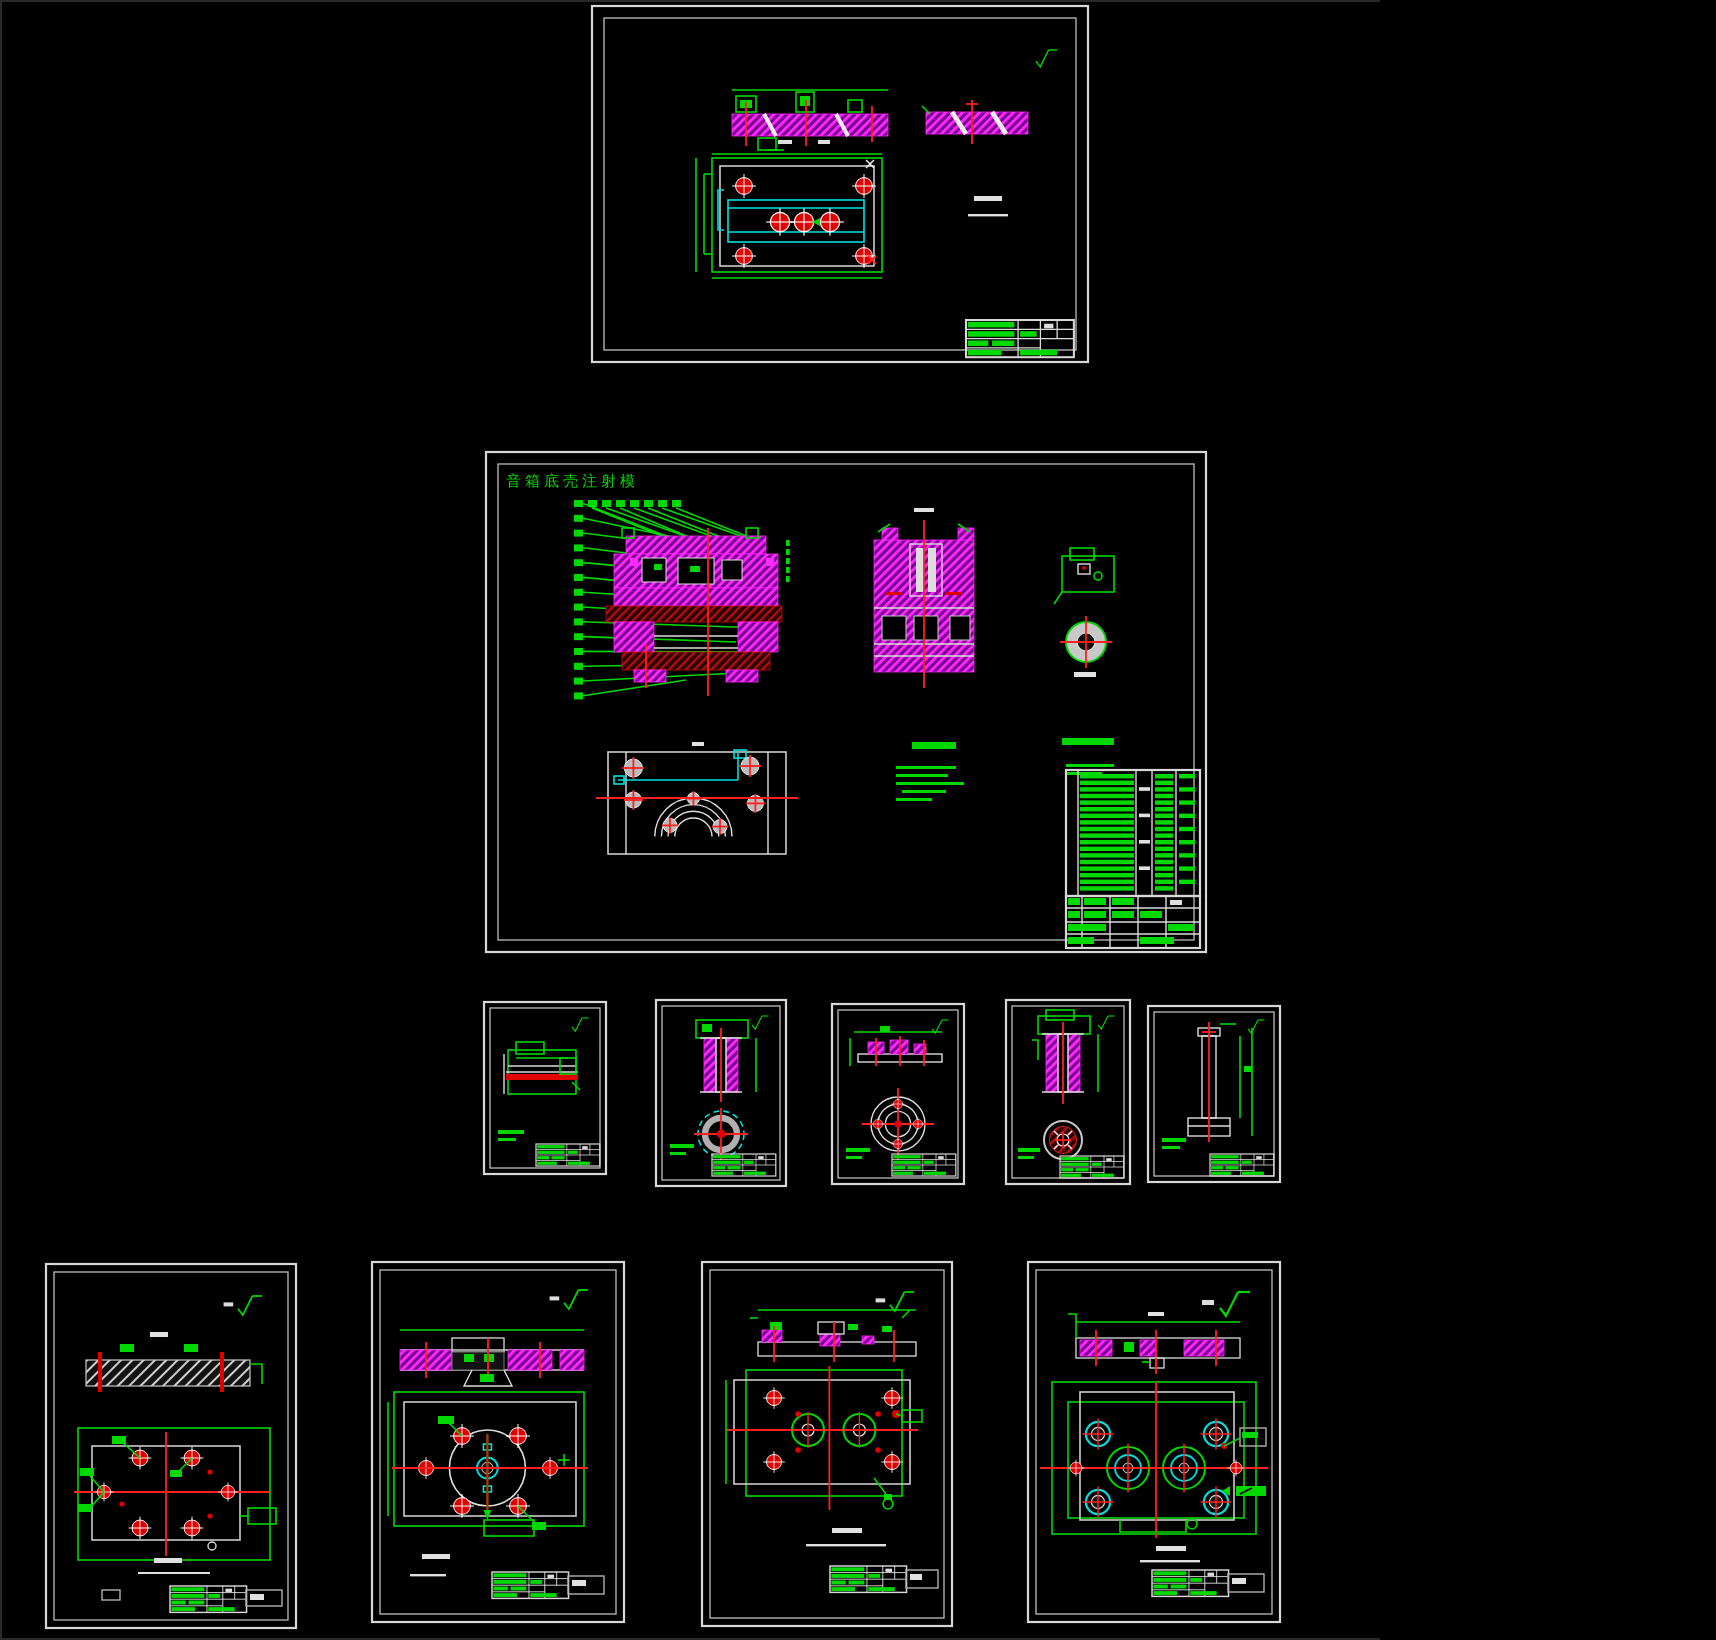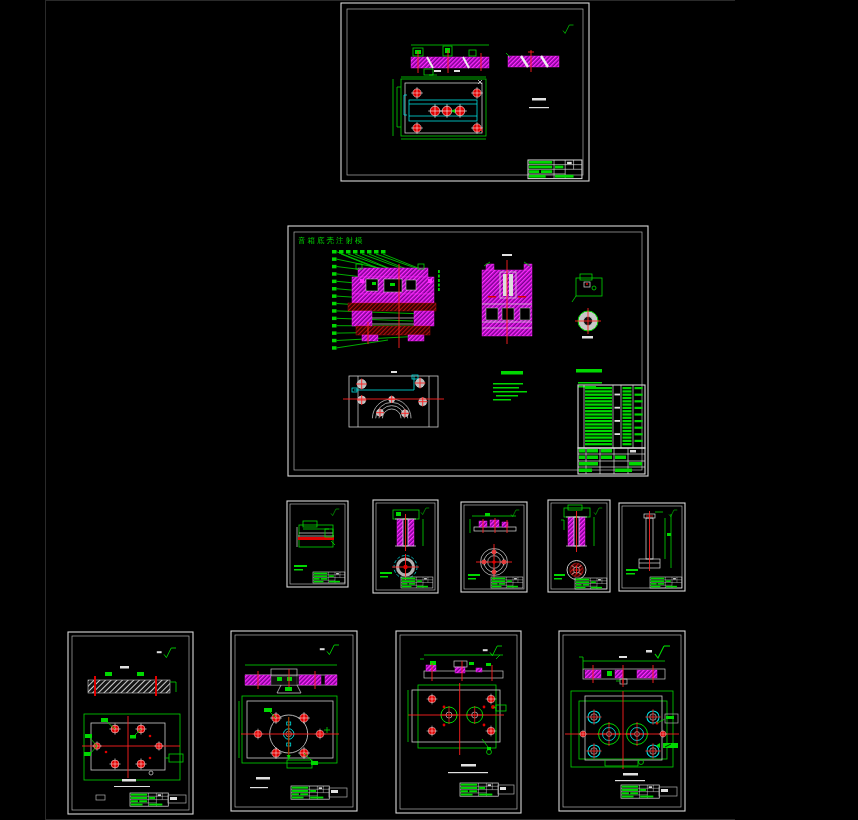--- a/index.html
+++ b/index.html
@@ -1,16 +1,16 @@
 <!DOCTYPE html>
 <html><head>
 <meta charset="utf-8">
 <style>
   html,body{margin:0;padding:0;background:#000;}
-  #stage{position:relative;width:690px;height:820px;background:#000;overflow:hidden;margin-left:45px;}
+  #stage{position:relative;width:690px;height:820px;background:#000;overflow:hidden;}
   svg{display:block;}
   .sb{stroke:#d8d8d8;stroke-width:1.1;fill:none}
   .sbt{stroke:#b0b0b0;stroke-width:0.7;fill:none}
   .w{stroke:#dcdcdc;stroke-width:0.7;fill:none}
   .wf{fill:#e0e0e0}
   .g{stroke:#00d800;stroke-width:0.8;fill:none}
   .gf{fill:#00d800}
   .r{stroke:#ff2020;stroke-width:0.9;fill:none}
   .rf{fill:#e00000}
   .c{stroke:#00e0e0;stroke-width:0.8;fill:none}

